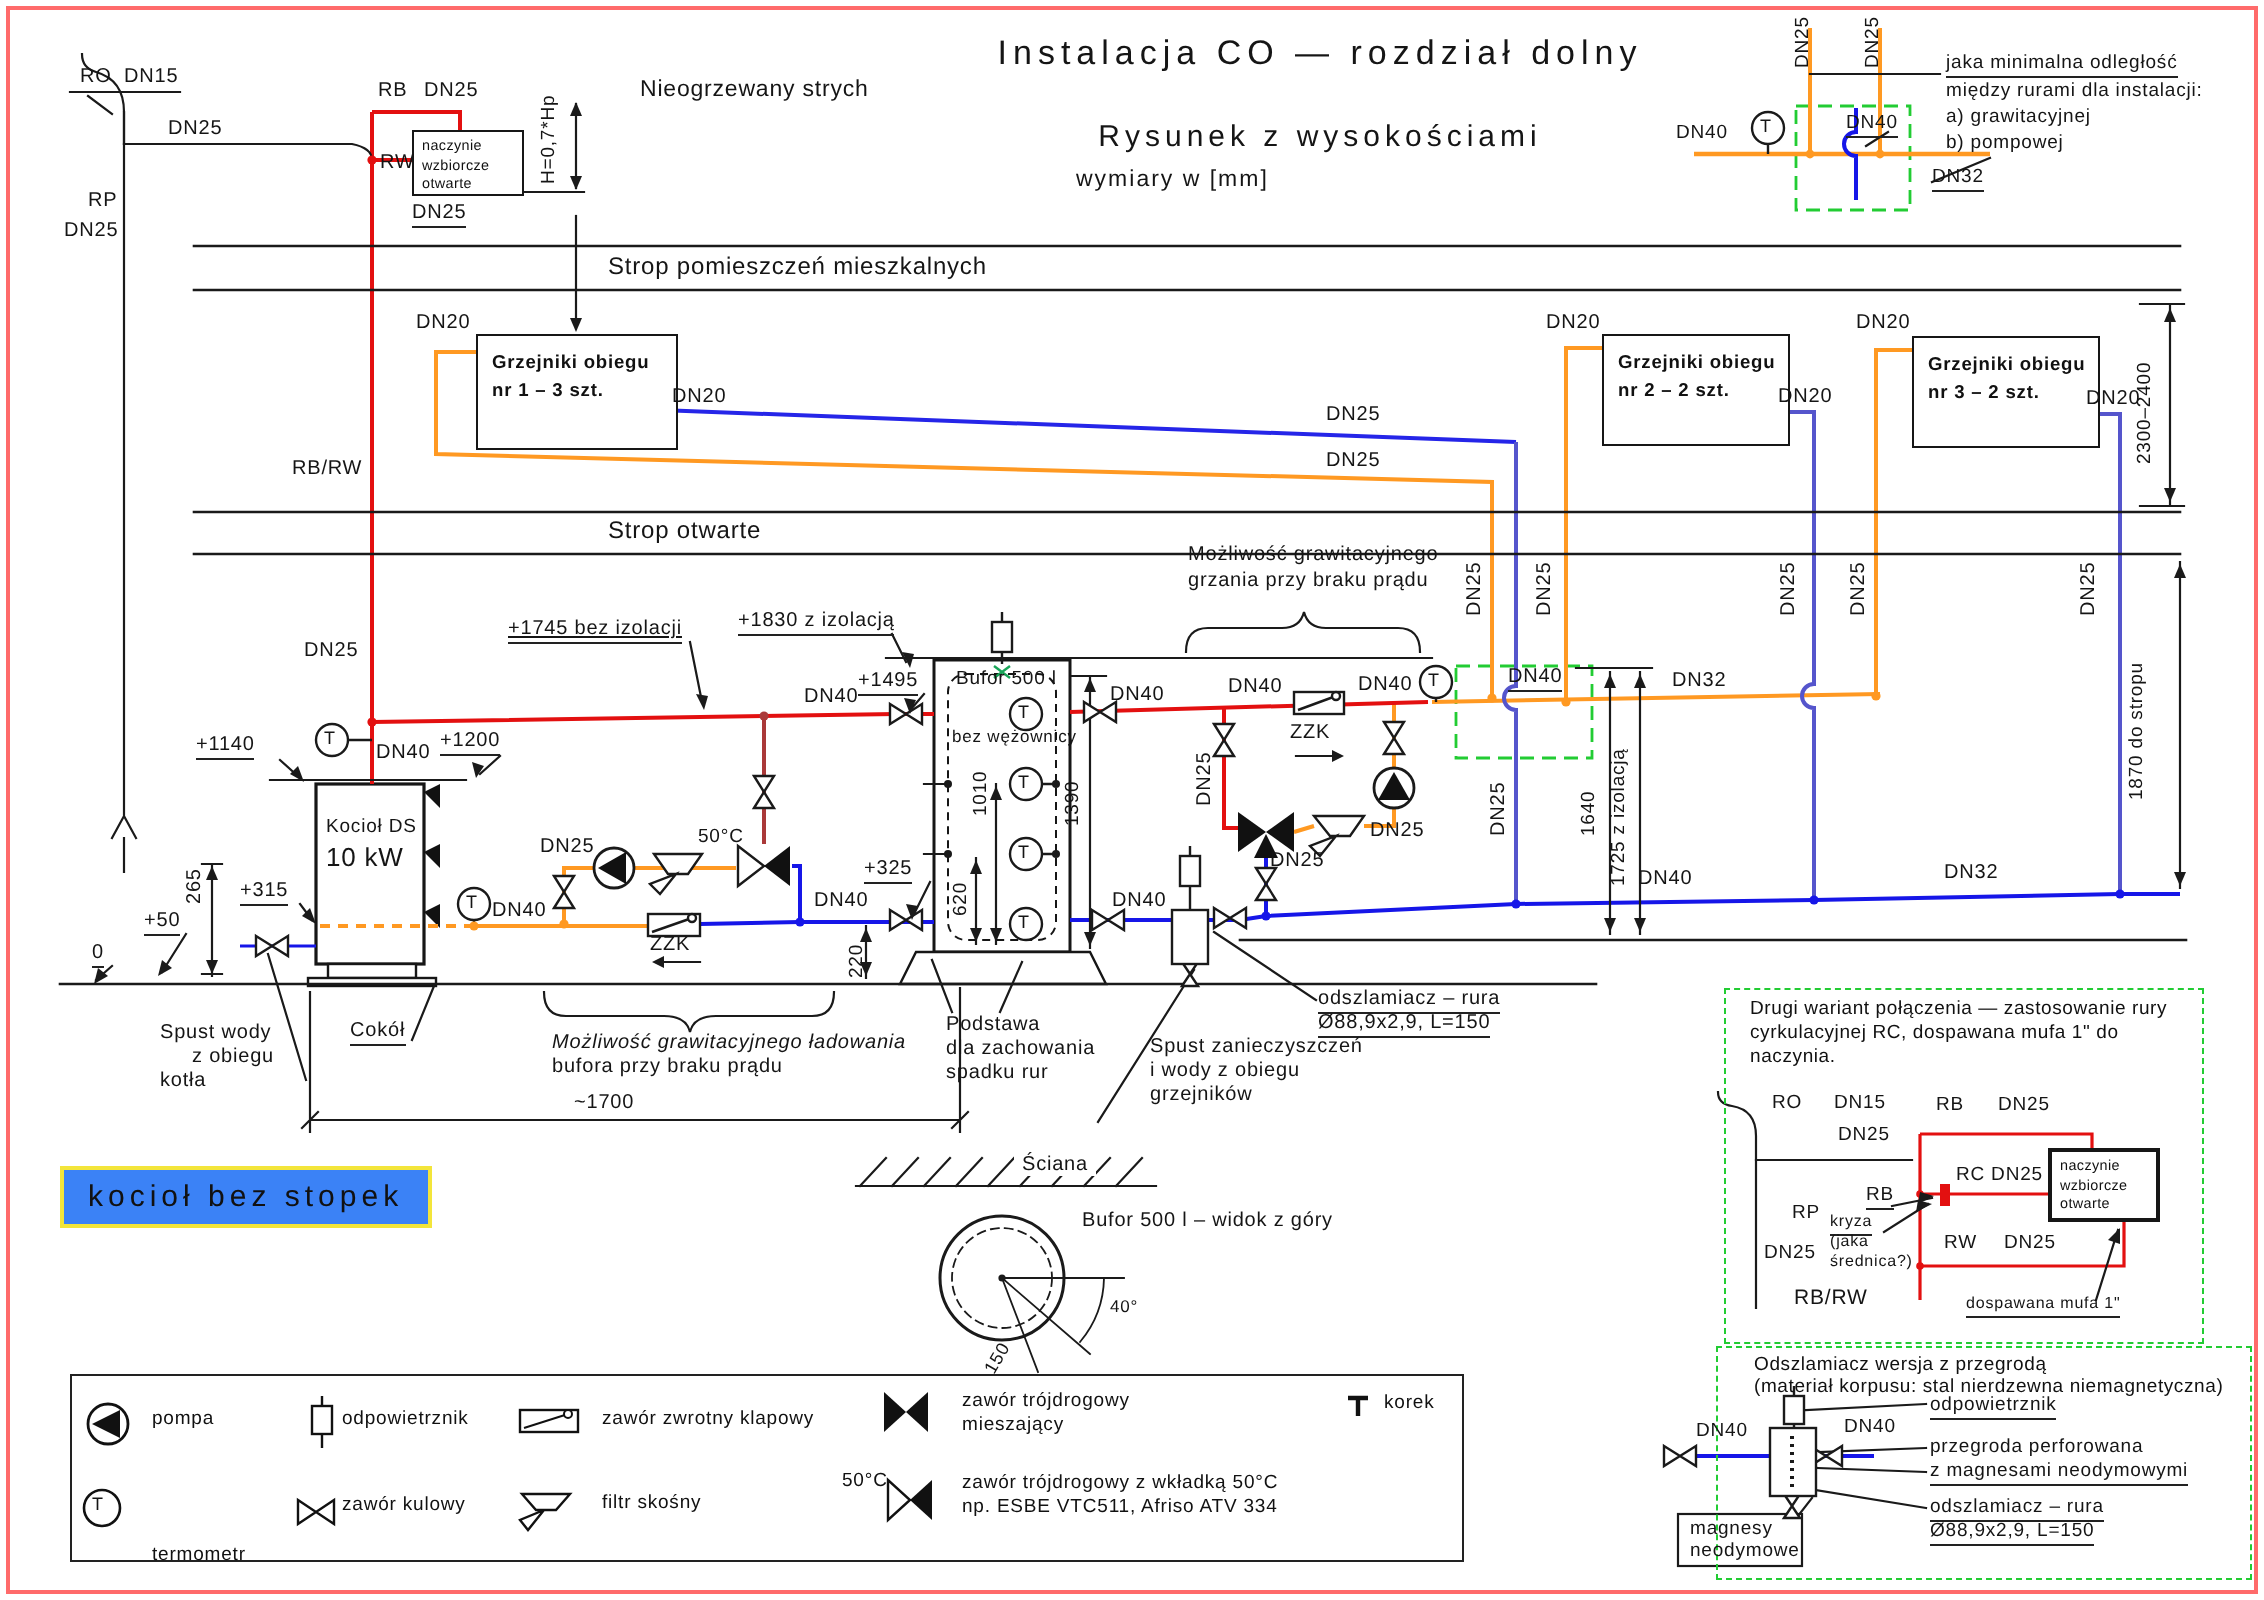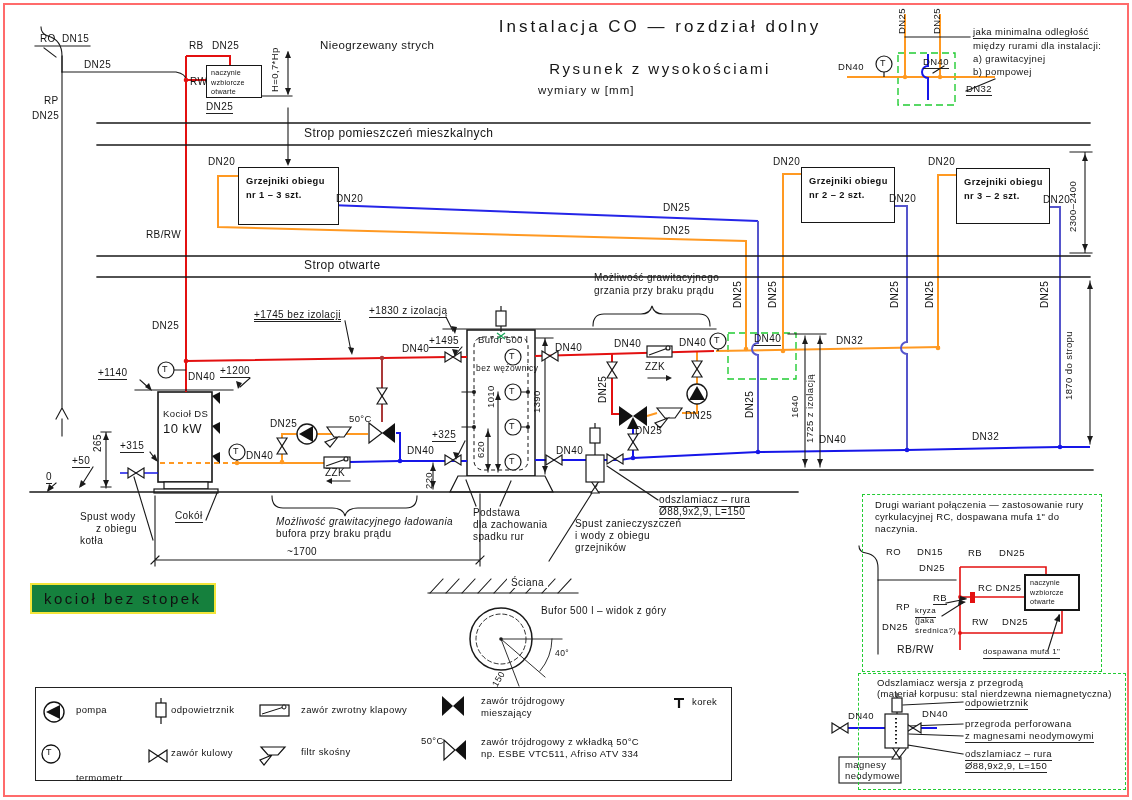--- a/index.html
+++ b/index.html
@@ -12,21 +12,21 @@
   .ann.bg{background:#fff;padding:0 4px;}
   .rot{transform-origin:0 0;}
   .sec{position:absolute;white-space:pre;color:#151515;}
   .title1{font-size:17px;letter-spacing:3px;text-align:center;width:420px;}
   .title2{font-size:15px;letter-spacing:2.5px;text-align:center;width:420px;}
   .title3{font-size:11.5px;letter-spacing:1px;}
   .box{position:absolute;border:1.6px solid #161616;background:#fff;}
   .radbox{font-size:9.3px;letter-spacing:.4px;line-height:1.5;padding:7px 0 0 7px;font-weight:bold;}
   .vesselbox{font-size:7.2px;line-height:1.35;padding:2px 0 0 4px;letter-spacing:.2px;}
   .v2{border-width:2px;}
-  .notebox{position:absolute;border:2px solid #f3e53a;background:#15803d;font-size:15px;
+  .notebox{position:absolute;border:2px solid #f3e53a;background:#3b82f6;font-size:15px;
            letter-spacing:2.5px;padding:5px 12px;white-space:pre;}
   .panel{position:absolute;border:1.6px dashed #22cc33;background:transparent;}
   .p-line{position:absolute;white-space:pre;font-size:9.5px;letter-spacing:.3px;}
   .legend{position:absolute;left:35px;top:687px;width:695px;height:92px;border:1.4px solid #222;}
   .l-item{position:absolute;white-space:pre;font-size:9.5px;letter-spacing:.4px;line-height:1.25;}
   .l-icon{position:absolute;}
 </style>
 </head>
 <body>
 

